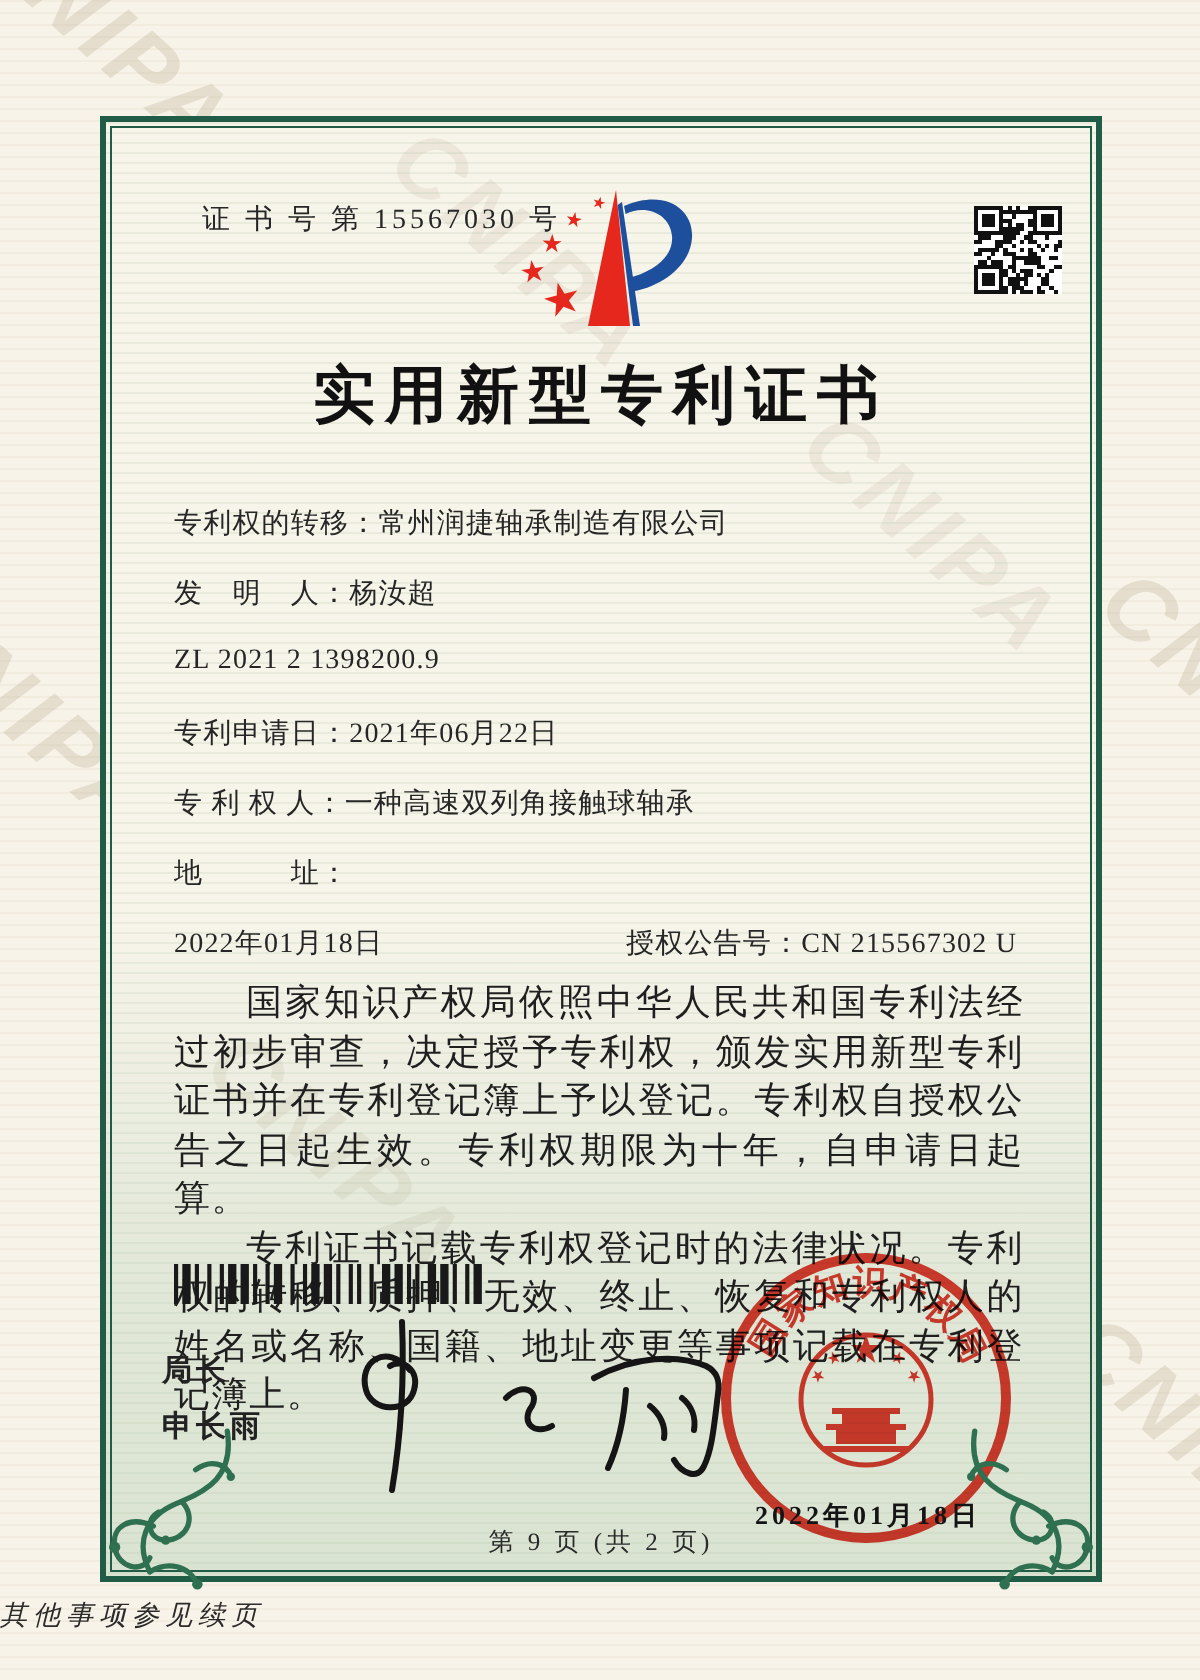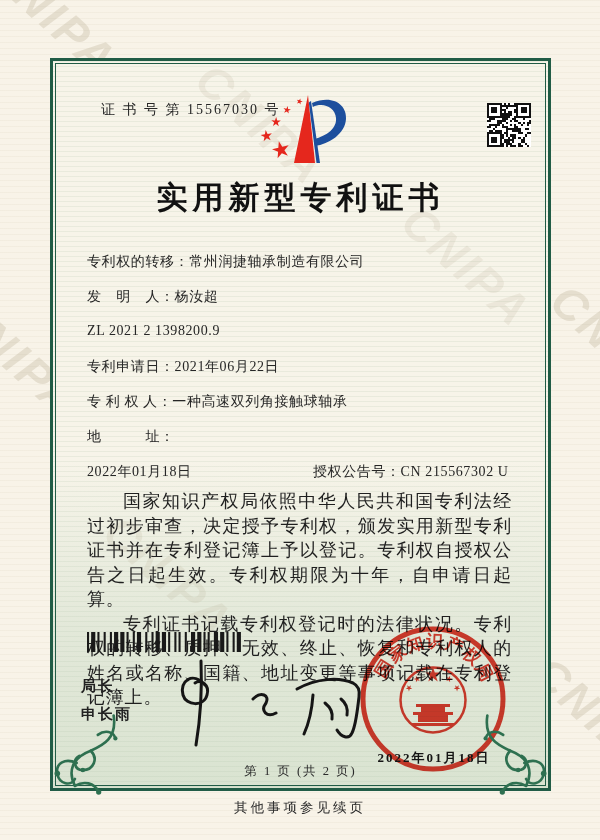--- a/index.html
+++ b/index.html
@@ -70,22 +70,22 @@
     font-size:13px;color:#141414;letter-spacing:2px;font-weight:600;
   }
   .page-info{
     position:absolute;left:0;right:0;top:702px;text-align:center;
     font-size:12.5px;color:#2a2a2a;letter-spacing:2px;z-index:2;
   }
   .corner{position:absolute;width:88px;height:88px;z-index:5;}
   .corner-left{left:-8px;bottom:-12px;}
   .corner-right{right:-8px;bottom:-12px;transform:scaleX(-1);}
   .foot-note{
-    position:absolute;left:0;right:0;top:799px;text-align:center;
-    font-size:13.5px;color:#2b2b2b;letter-spacing:3px;z-index:2;
+    position:absolute;left:0;right:0;top:799px;text-align:left;
+    font-size:13.5px;color:#2b2b2b;letter-spacing:3px;z-index:2;font-style:italic;
   }
 </style>
 </head>
 <body>
 
 <div class="page">
 
   <div class="wm wm-out" style="left:-25px;top:-12px;">CNIPA</div>
   <div class="wm wm-out" style="left:-62px;top:330px;">CNIPA</div>
   <div class="wm wm-out" style="left:538px;top:318px;">CNIPA</div>
@@ -462,21 +462,21 @@
         <use href="#star" transform="translate(104,69) scale(3.4) rotate(35)"></use>
         <rect x="63" y="85" width="34" height="3"></rect>
         <rect x="68" y="88" width="24" height="5"></rect>
         <rect x="60" y="93" width="40" height="3"></rect>
         <rect x="65" y="96" width="30" height="7"></rect>
         <rect x="59" y="104" width="42" height="3"></rect>
       </g>
     </svg>
     <div class="seal-date">2022年01月18日</div>
 
-    <div class="page-info">第 1 页 (共 2 页)</div>
+    <div class="page-info">第 9 页 (共 2 页)</div>
 
     <svg class="corner corner-left" viewBox="0 0 100 100">
       <g stroke="var(--ornament-green)" fill="none" stroke-width="3" stroke-linecap="round">
         <path d="M78,4 C82,30 66,38 52,44 C30,52 26,68 34,84"></path>
         <path d="M52,44 C61,53 55,66 43,66 C33,66 31,54 39,50"></path>
         <path d="M36,58 C23,52 12,58 14,70 C16,82 30,85 34,76"></path>
         <path d="M34,84 C44,78 56,80 61,91"></path>
         <path d="M60,26 C68,20 78,22 80,30"></path>
       </g>
       <g fill="var(--ornament-green)">

